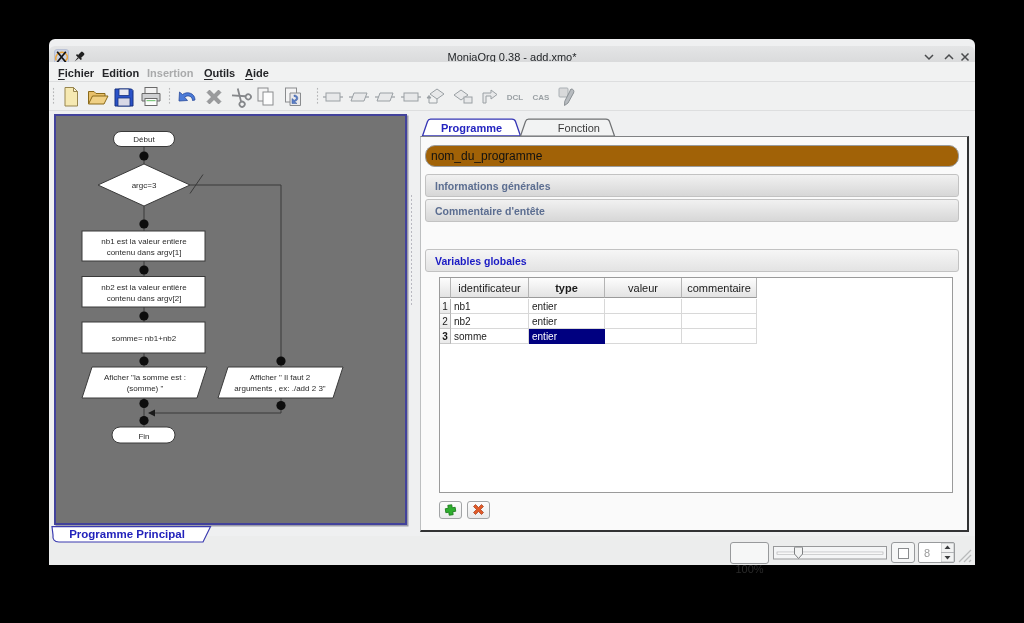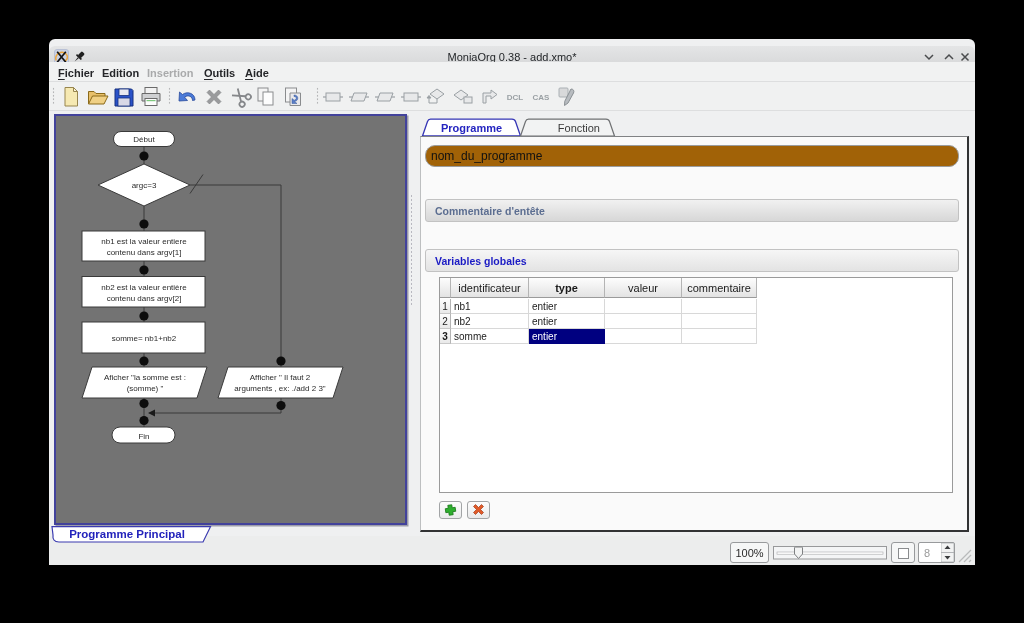--- a/index.html
+++ b/index.html
@@ -62,21 +62,21 @@
   border-bottom:1px solid #c8c8c8; text-align:center; font-size:10px; padding-top:2px; }
 .cell { position:absolute; height:15px; border-right:1px solid #d8d8d8;
   border-bottom:1px solid #d8d8d8; font-size:10px; padding:2px 0 0 3px; }
 .btn { position:absolute; width:23px; height:18px; border:1px solid #a2a4a6;
   border-radius:3px; background:linear-gradient(#fdfdfd,#e9eaeb); }
 
 #statusbar { position:absolute; left:0; top:497px; width:100%; height:29px;
   background:#eceded; }
 #zoombtn { position:absolute; left:681px; top:503px; width:39px; height:21px;
   border:1px solid #989a9c; border-radius:3px; background:#f6f7f7;
-  font-size:11px; color:#2a2a2a; text-align:center; padding-top:4px; }
+  font-size:11px; color:#2a2a2a; text-align:center; padding-top:20px; }
 #slider { position:absolute; left:724px; top:503px; width:114px; height:21px; }
 #sqbtn { position:absolute; left:842px; top:503px; width:24px; height:21px;
   border:1px solid #989a9c; border-radius:3px; background:#f6f7f7; }
 #sqbtn div { position:absolute; left:6px; top:5px; width:11px; height:11px;
   border:1px solid #8a8c8e; background:#fff; }
 #spin { position:absolute; left:869px; top:503px; width:37px; height:21px;
   border:1px solid #989a9c; border-radius:2px; background:#fff; }
 #spin .num { position:absolute; left:5px; top:4px; font-size:11px; color:#9a9a9a; }
 #spin .btns { position:absolute; right:0; top:0; width:13px; height:19px; }
 .flowtext { font-size:8px; fill:#2a2a2a; text-anchor:middle;
@@ -287,20 +287,21 @@
   </svg>
   <div style="position:absolute; left:8px; top:489px; width:140px; text-align:center; font-size:11.5px; font-weight:bold; color:#2222bb; z-index:6;">Programme Principal</div>
   <svg id="rtabs" viewBox="0 0 250 19">
     <path d="M3.5 18 L8.5 3.5 C9 2 10 1.2 11.5 1.2 L93 1.2 C95 1.2 96 2 96.5 3.5 L101.5 18 Z" fill="#ffffff" stroke="#3535b5" stroke-width="1.3"></path>
     <path d="M101.5 18 L106.5 3.5 C107 2 108 1.2 109.5 1.2 L187 1.2 C189 1.2 190 2 190.5 3.5 L195.5 18 Z" fill="#f2f3f3" stroke="#6f7173" stroke-width="1.2"></path>
   </svg>
   <div style="position:absolute; left:390px; top:83px; width:65px; text-align:center; font-size:11px; font-weight:bold; color:#2525c0;">Programme</div>
   <div style="position:absolute; left:486px; top:83px; width:65px; text-align:right; font-size:11px; color:#3a3a3a;">Fonction</div>
   <div id="rframe"></div>
   <input id="nameinput" value="nom_du_programme" readonly="" style="">
+  <div class="accbar" style="top:135px">Informations générales</div>
   <div class="accbar" style="top:160px">Commentaire d'entête</div>
   <div class="accbar" style="top:210px; color:#1a1ac4; background:linear-gradient(#f6f6f6,#e3e3e3)">Variables globales</div>
   <div id="tablew">
     <div class="th" style="left:0; width:11px; border-right:1px solid #b4b4b4"></div>
     <div class="th" style="left:11px; width:78px">identificateur</div>
     <div class="th" style="left:89px; width:76px; font-weight:bold">type</div>
     <div class="th" style="left:165px; width:77px">valeur</div>
     <div class="th" style="left:242px; width:75px">commentaire</div>
     <div class="rh" style="top:21px">1</div>
     <div class="rh" style="top:36px">2</div>

